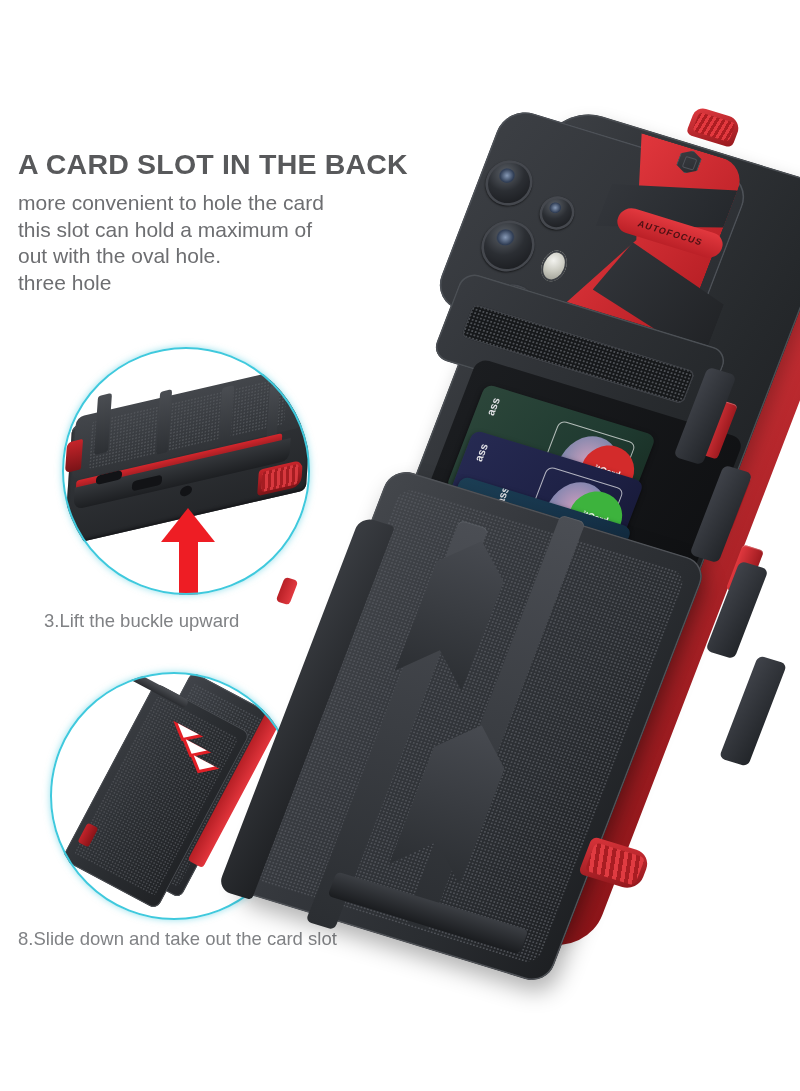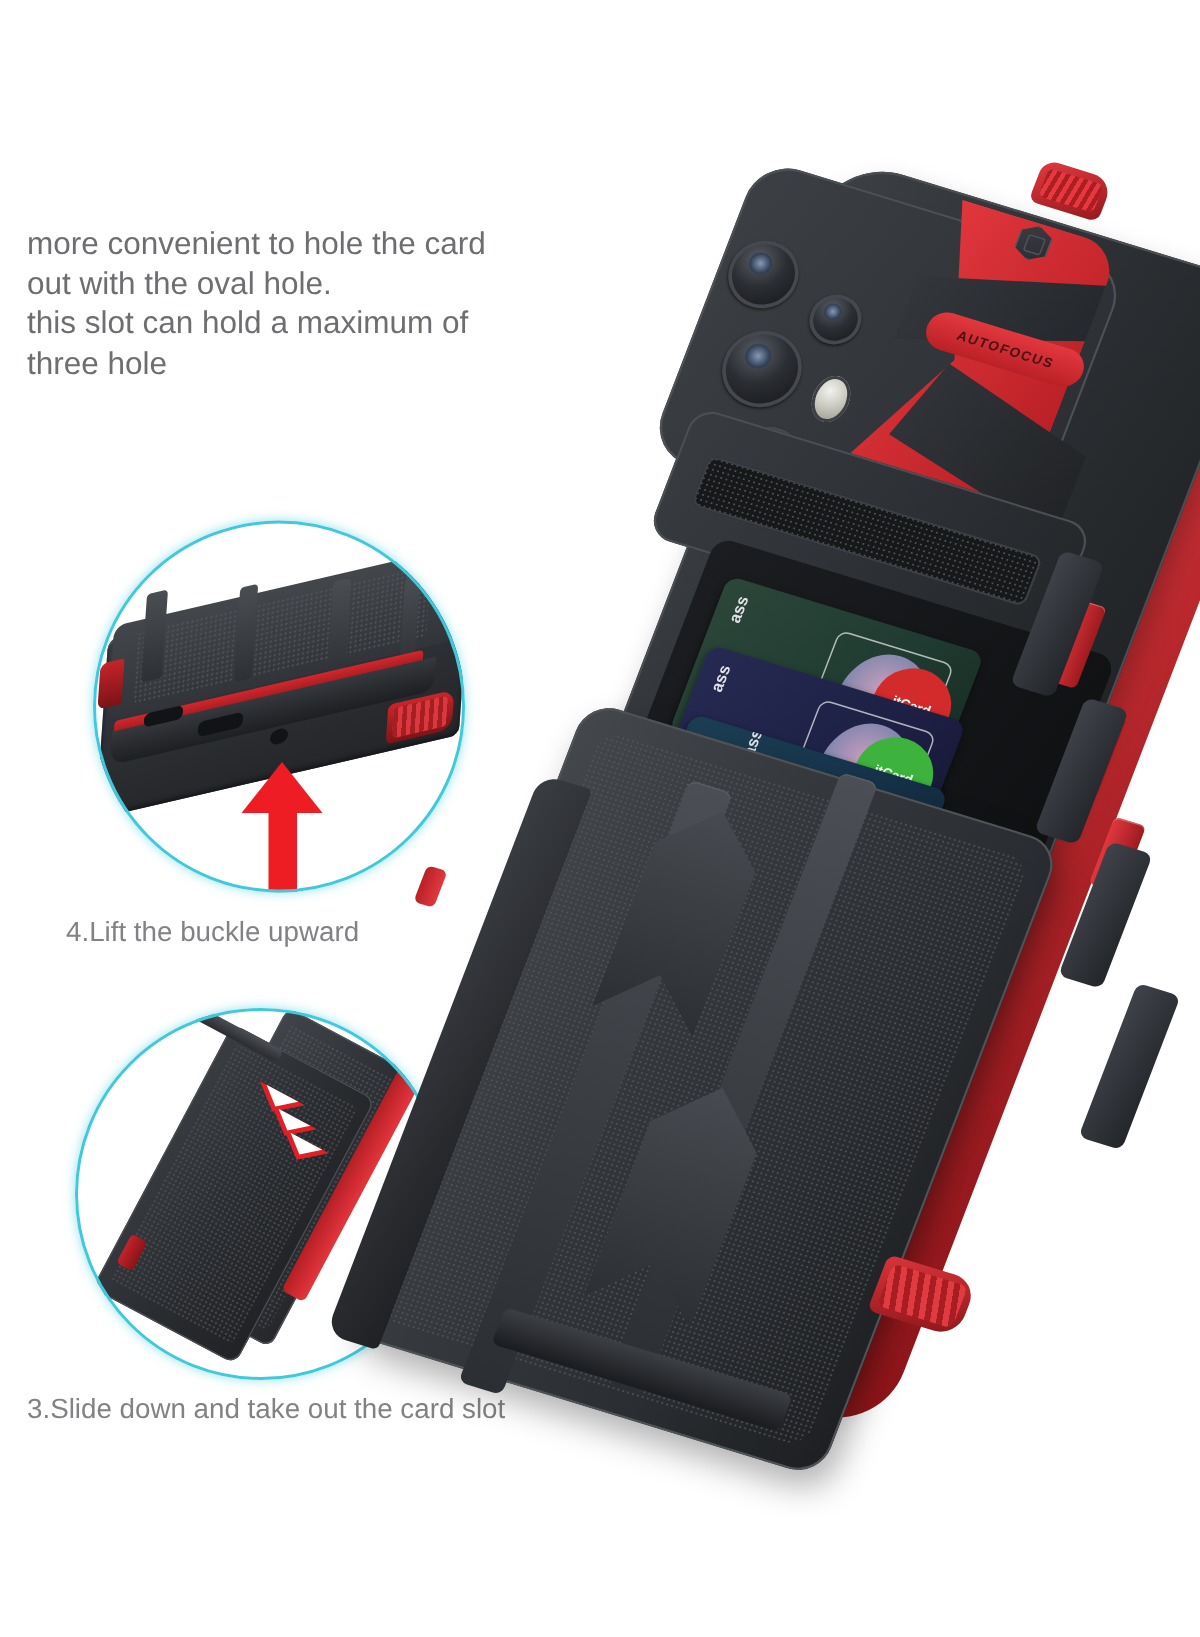--- a/index.html
+++ b/index.html
@@ -540,24 +540,25 @@
     content: "";
     position: absolute; left: 5px; top: 5px; right: 5px; bottom: 5px;
     background: repeating-linear-gradient(100deg,#ad1d22 0 3px,#e3393f 3px 6px);
     border-radius: 4px;
   }
 </style>
 </head>
 <body>
 
 <div class="text-block">
+  <h1 class="headline">A CARD SLOT IN THE BACK</h1>
   <p class="subline">
     <span class="ln">more convenient to hole the card</span>
+    <span class="ln">this slot can hold a maximum of</span>
     <span class="ln">out with the oval hole.</span>
-    <span class="ln">this slot can hold a maximum of</span>
     <span class="ln">three hole</span>
   </p>
 </div>
 
 <div class="inset" id="inset-1">
   <div class="i1-body"></div>
   <div class="i1-top"></div>
   <div class="i1-tex"></div>
   <div class="i1-rib" style="left:34px; top:48px; width:14px; height:58px;"></div>
   <div class="i1-rib" style="left:96px; top:44px; width:12px; height:62px;"></div>
@@ -584,22 +585,22 @@
     <div class="i2-module-tex"></div>
   </div>
   <div class="i2-lip"></div>
   <div class="i2-red-small"></div>
   <div class="chev" id="chev-1"></div>
   <div class="chev" id="chev-2"></div>
   <div class="chev" id="chev-3"></div>
 </div>
 <div class="inset-ring" id="inset-2-ring"></div>
 
-<div class="caption" id="caption-1">4.Lift the buckle upward</div>
-<div class="caption" id="caption-2">3.Slide down and take out the card slot</div>
+<div class="caption" id="caption-1">3.Lift the buckle upward</div>
+<div class="caption" id="caption-2">8.Slide down and take out the card slot</div>
 
 <div id="phone-scene">
 
   <div class="ph-layer ph-red-shell"></div>
   <div class="ph-layer ph-body"></div>
 
   <div class="ph-layer ph-cam-island"></div>
   <div class="ph-layer ph-cam-red"></div>
   <div class="ph-layer ph-cam-black-overlay"></div>
   <div class="ph-layer ph-cam-black-overlay2"></div>

